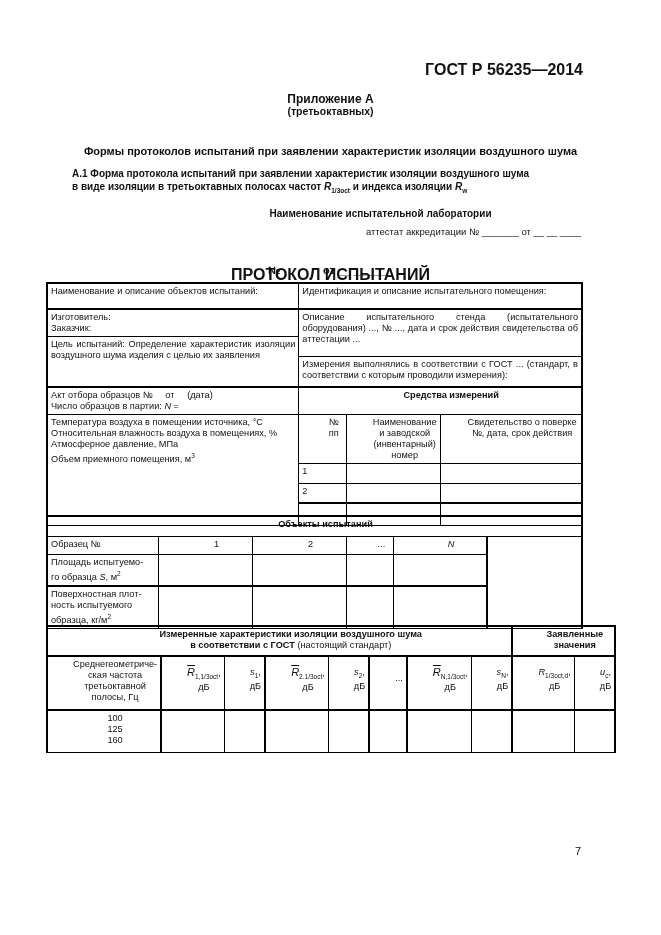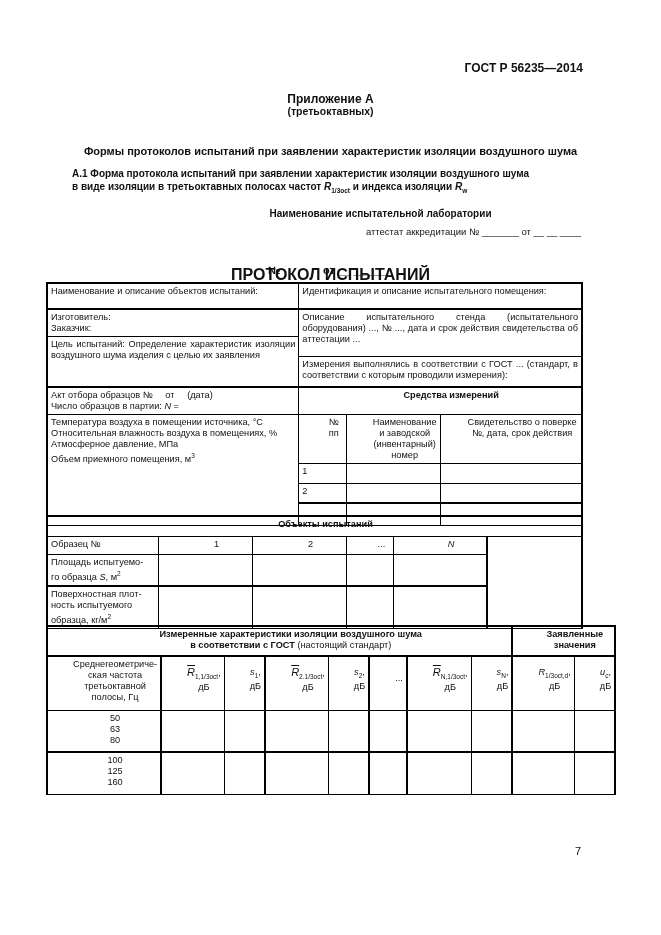--- a/index.html
+++ b/index.html
@@ -1,19 +1,19 @@
 <!DOCTYPE html>
 <html><head>
 <meta charset="utf-8">
 <style>
   html, body { margin:0; padding:0; background:#ffffff; }
   body { width:661px; height:935px; position:relative; overflow:hidden;
          font-family:"Liberation Sans", sans-serif; color:#111; }
   .abs { position:absolute; }
-  .hdr { right:78px; top:61px; font-weight:bold; font-size:12px; }
+  .hdr { right:78px; top:61px; font-weight:bold; font-size:16px; }
   .center { left:0; width:661px; text-align:center; }
   .app-title { top:92px; font-size:12px; font-weight:bold; }
   .app-sub { top:105px; font-size:10.5px; font-weight:bold; }
   .forms-title { top:145px; left:0; width:661px; text-align:center; font-size:11px; font-weight:bold; }
   .a1 { left:72px; top:167px; font-size:10px; font-weight:bold; line-height:13px; }
   .lab { top:208px; font-size:10px; font-weight:bold; padding-left:50px; }
   .attest { right:80px; top:226px; font-size:9.5px; }
   .proto { top:266px; font-size:16px; font-weight:bold; }
   .proto-no { top:264px; font-size:11px; font-weight:bold; padding-left:0; }
   table { border-collapse:collapse; position:absolute; left:46px; font-size:9.2px; line-height:11px; }
@@ -183,36 +183,20 @@
     <td class="b2t c" style="padding-top:10px"><i>s</i><sub>1</sub>,<br>дБ</td>
     <td class="b2t b2l c" style="padding-top:10px"><span class="ovl">R</span><sub>2.1/3oct</sub>,<br>дБ</td>
     <td class="b2t c" style="padding-top:10px"><i>s</i><sub>2</sub>,<br>дБ</td>
     <td class="b2t b2l c" style="padding-top:16px">...</td>
     <td class="b2t b2l c" style="padding-top:10px"><span class="ovl">R</span><sub>N,1/3oct</sub>,<br>дБ</td>
     <td class="b2t c" style="padding-top:10px"><i>s</i><sub>N</sub>,<br>дБ</td>
     <td class="b2t b2l c" style="padding-top:10px"><i>R</i><sub>1/3oct,d</sub>,<br>дБ</td>
     <td class="b2t b2r c" style="padding-top:10px"><i>u</i><sub>c</sub>,<br>дБ</td>
   </tr>
   <tr style="height:42px">
-    <td class="b2l c">
-      <div>50</div>
-          <div>63</div>
-          <div>80</div>
-    </td>
-    <td class="b2l"></td>
-        <td></td>
-    <td class="b2l"></td>
-        <td></td>
-    <td class="b2l"></td>
-    <td class="b2l"></td>
-        <td></td>
-    <td class="b2l"></td>
-        <td class="b2r"></td>
-  </tr>
-  <tr style="height:42px">
     <td class="b2t b2l c">
       <div>100</div>
           <div>125</div>
           <div>160</div>
     </td>
     <td class="b2t b2l"></td>
         <td class="b2t"></td>
     <td class="b2t b2l"></td>
         <td class="b2t"></td>
     <td class="b2t b2l"></td>

